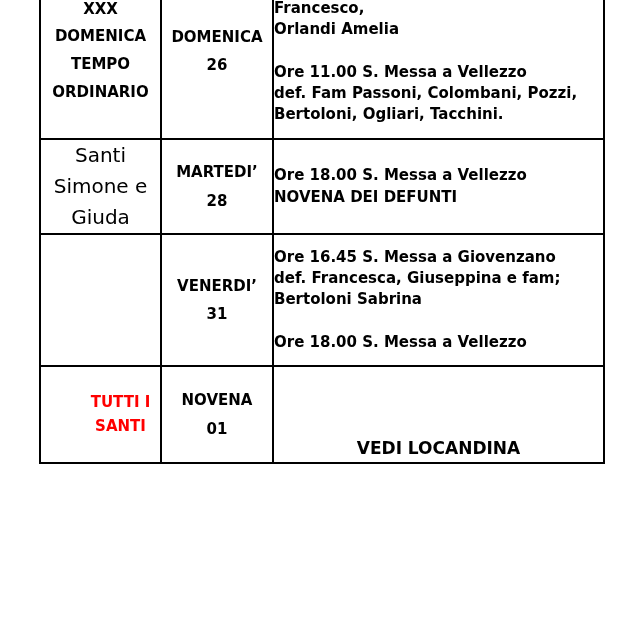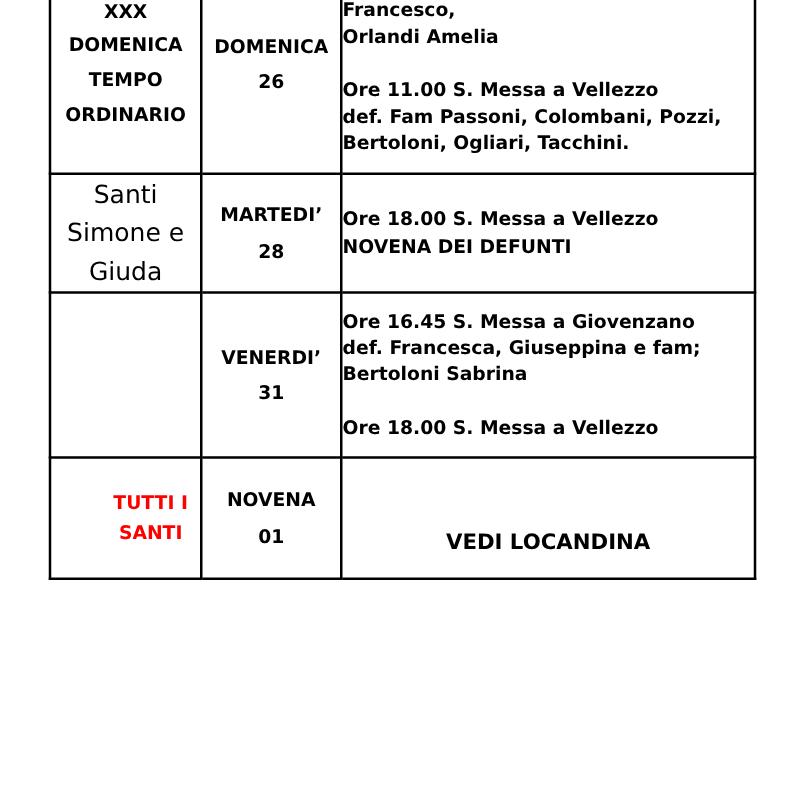--- a/index.html
+++ b/index.html
@@ -85,21 +85,21 @@
   }
   .cell-events .blank {
     display: block;
     height: 1.42em;
   }
   .cell-events.locandina {
     text-align: center;
     font-weight: bold;
     font-size: 17px;
     vertical-align: bottom;
-    padding-bottom: 16px;
+    padding-bottom: 2px;
   }
 
   .line { display: block; }
 </style>
 </head>
 <body>
 
 <div id="page">
 
   <table class="schedule">

